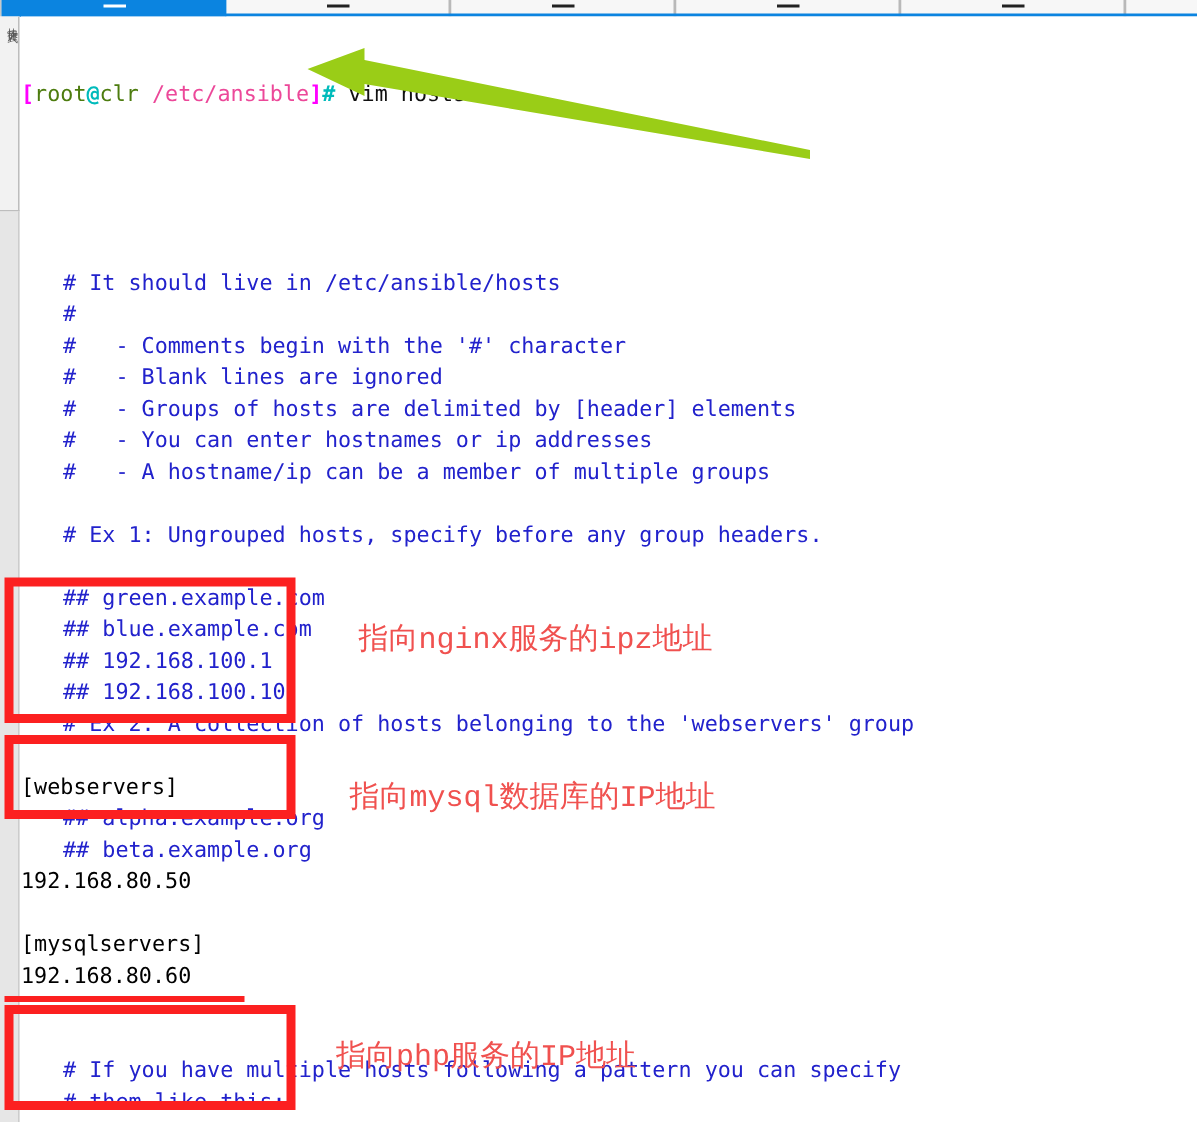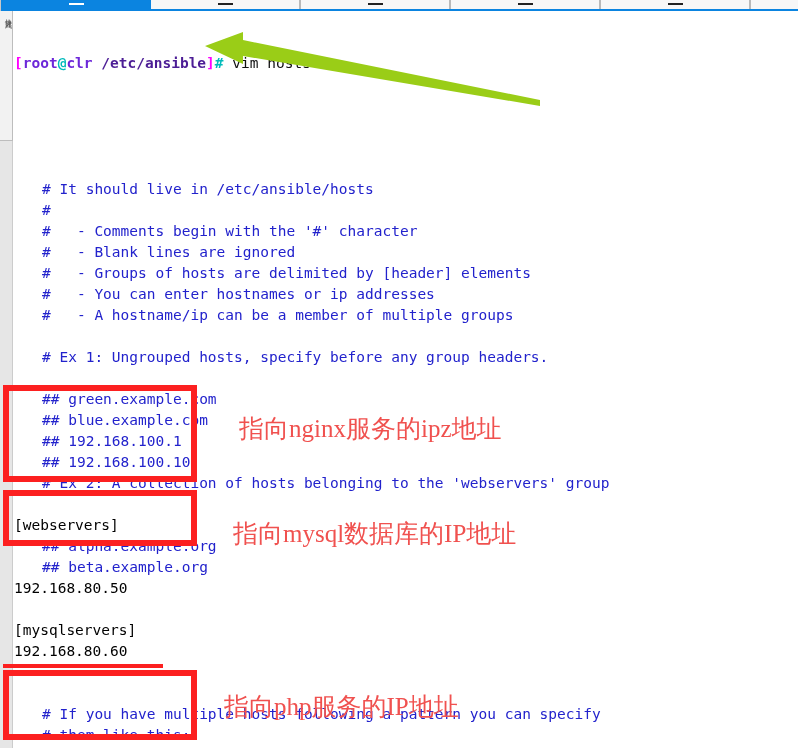--- a/index.html
+++ b/index.html
@@ -105,23 +105,23 @@
     font-family: "DejaVu Sans Mono", "Liberation Mono", monospace;
     font-size: 14.5px;
     line-height: 21px;
     color: #000000;
     white-space: pre;
   }
   .line { height: 21px; white-space: pre; }
   .c-comment  { color: #2222cc; margin-left: 28px; }
   .c-plain    { color: #000000; margin-top: 15px; }
   .c-bracket  { color: #ff00ff; font-weight: bold; }
-  .c-user     { color: #6d28d9; font-weight: bold; }
+  .c-user     { color: #4d7c0f; font-weight: normal; }
   .c-at       { color: #00bbbb; font-weight: bold; }
-  .c-path     { color: #4c1d95; font-weight: bold; }
+  .c-path     { color: #ec4899; font-weight: normal; }
   .c-hash     { color: #00bbbb; font-weight: bold; }
   .c-cmd      { color: #111111; }
 
   
   .redbox {
     position: absolute;
     border: 6px solid #fc2020;
     background: transparent;
     box-sizing: border-box;
     pointer-events: none;
@@ -132,22 +132,22 @@
   #redline-ex3  {
     position: absolute;
     left: 3px; top: 664px;
     width: 160px; height: 4px;
     background: #fc2020;
   }
 
   
   .cn-note {
     position: absolute;
-    font-family: Liberation Serif, serif;
-    font-size: 25px;
+    font-family: Liberation Mono, monospace;
+    font-size: 20px;
     color: #f0514f;
     white-space: nowrap;
     letter-spacing: 0px;
   }
   #cn-nginx { left: 239px; top: 412px; }
   #cn-mysql { left: 233px; top: 517px; }
   #cn-php   { left: 224px; top: 690px; }
 
   
   #green-arrow {

